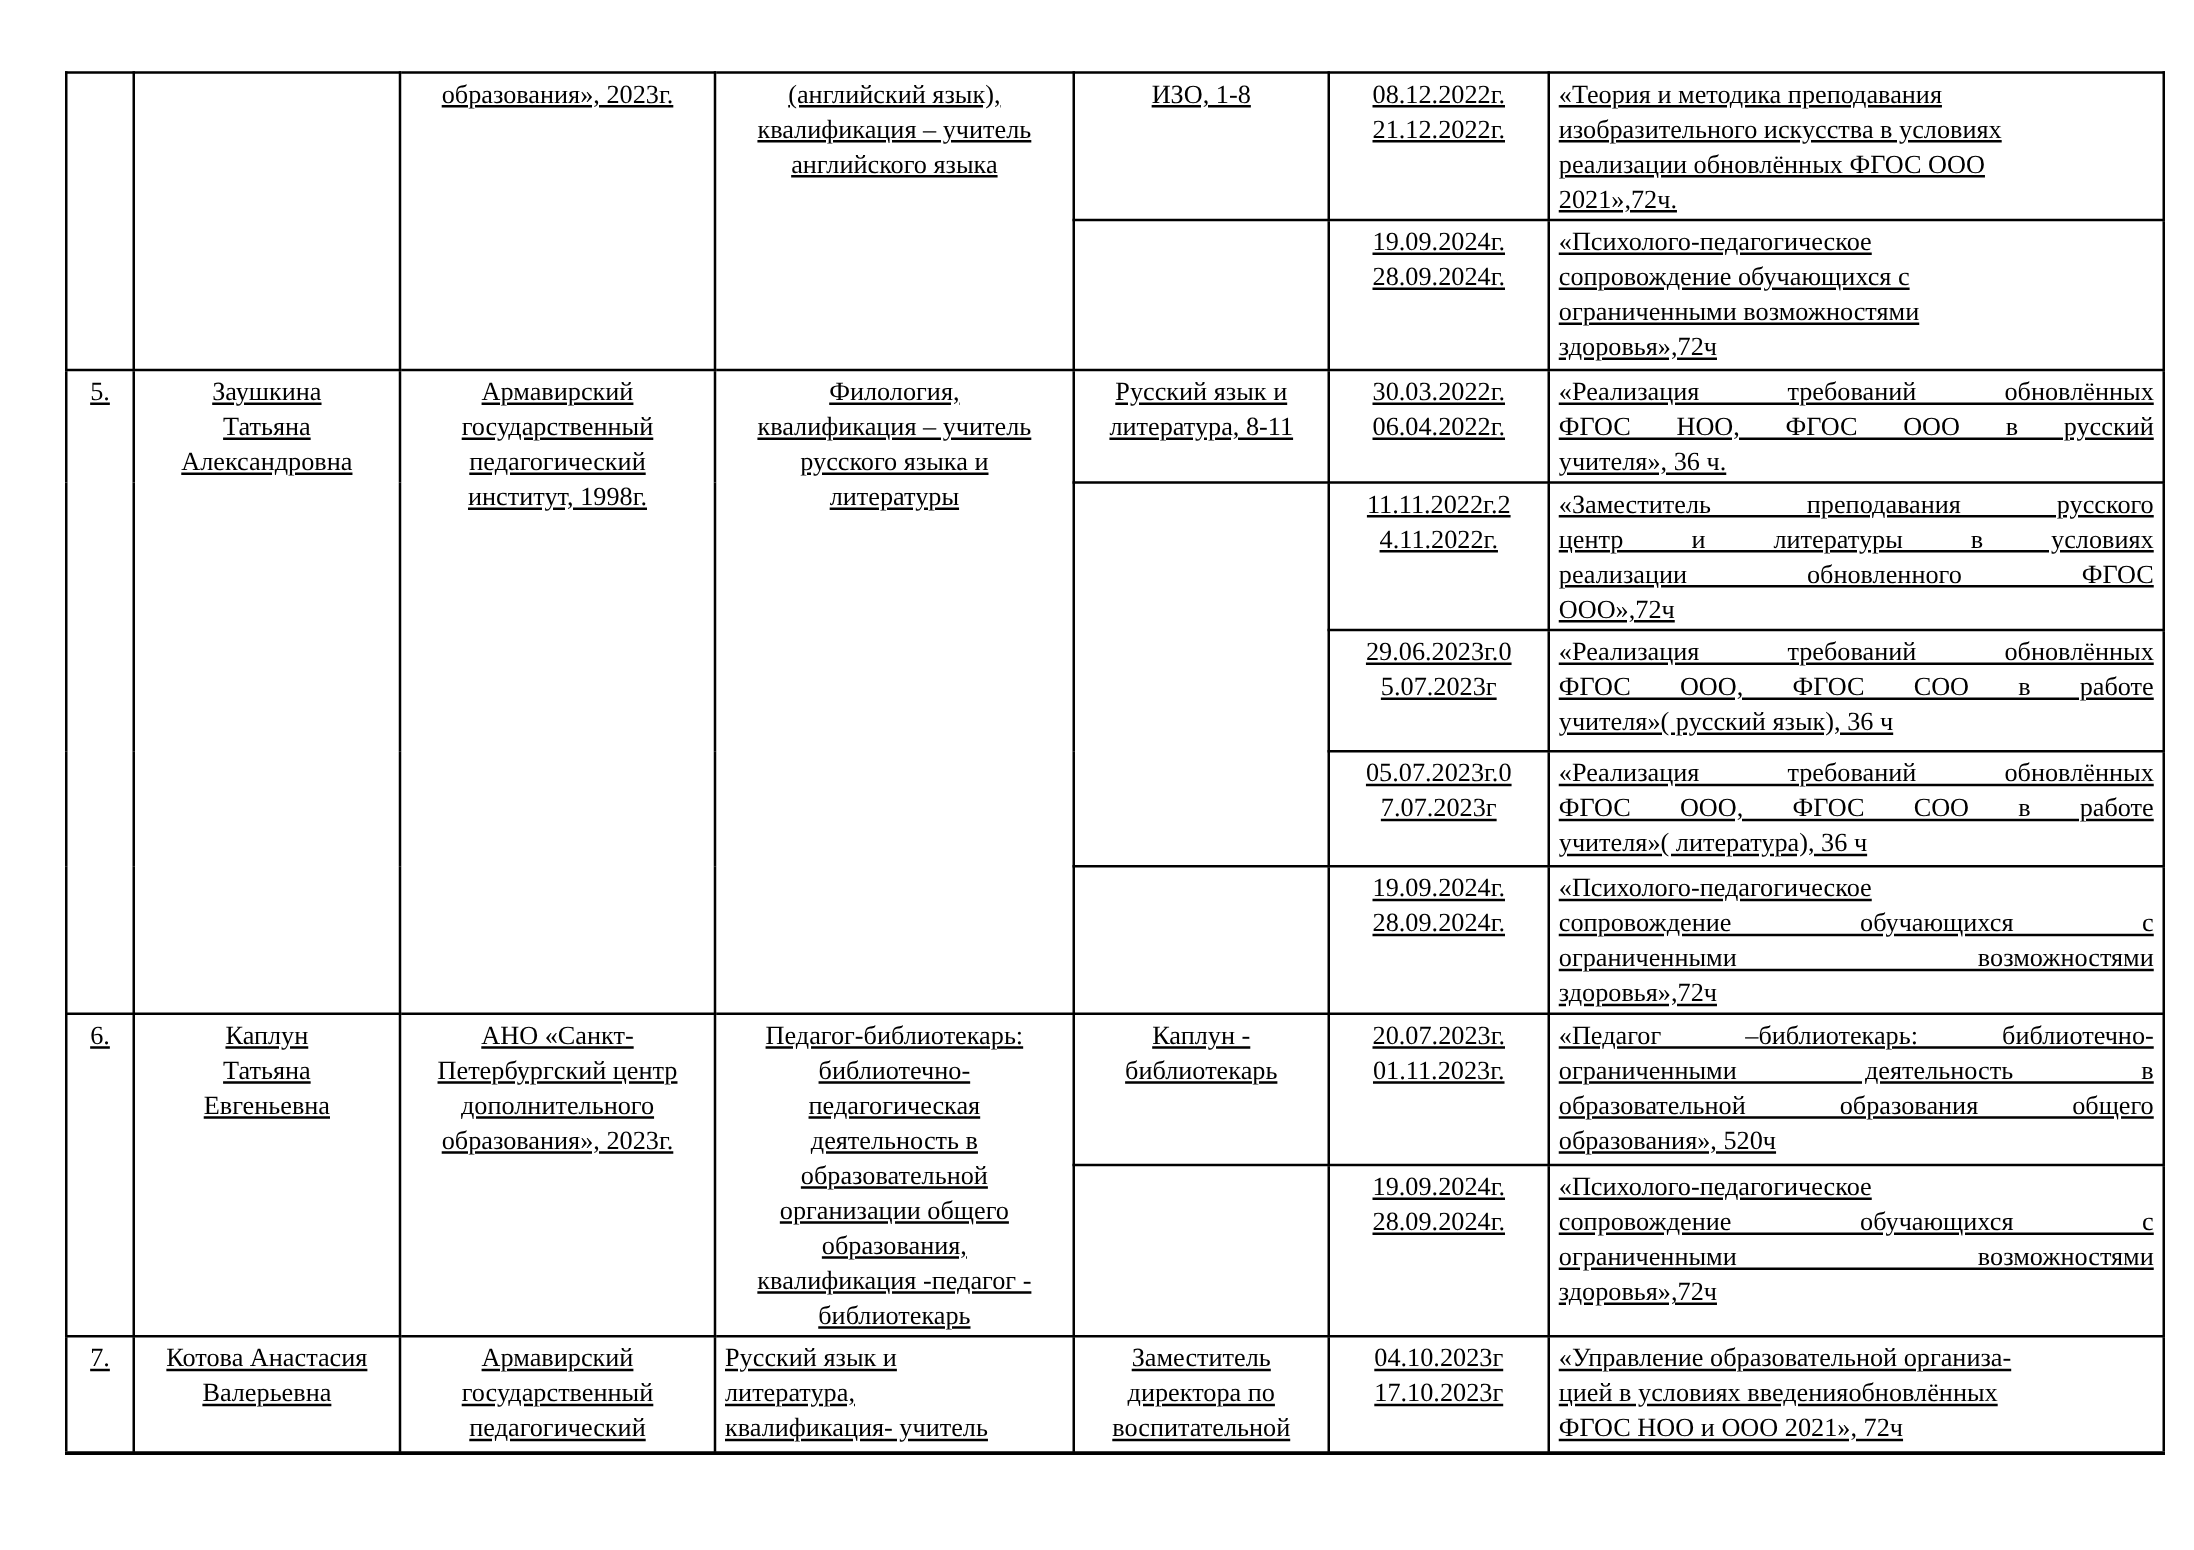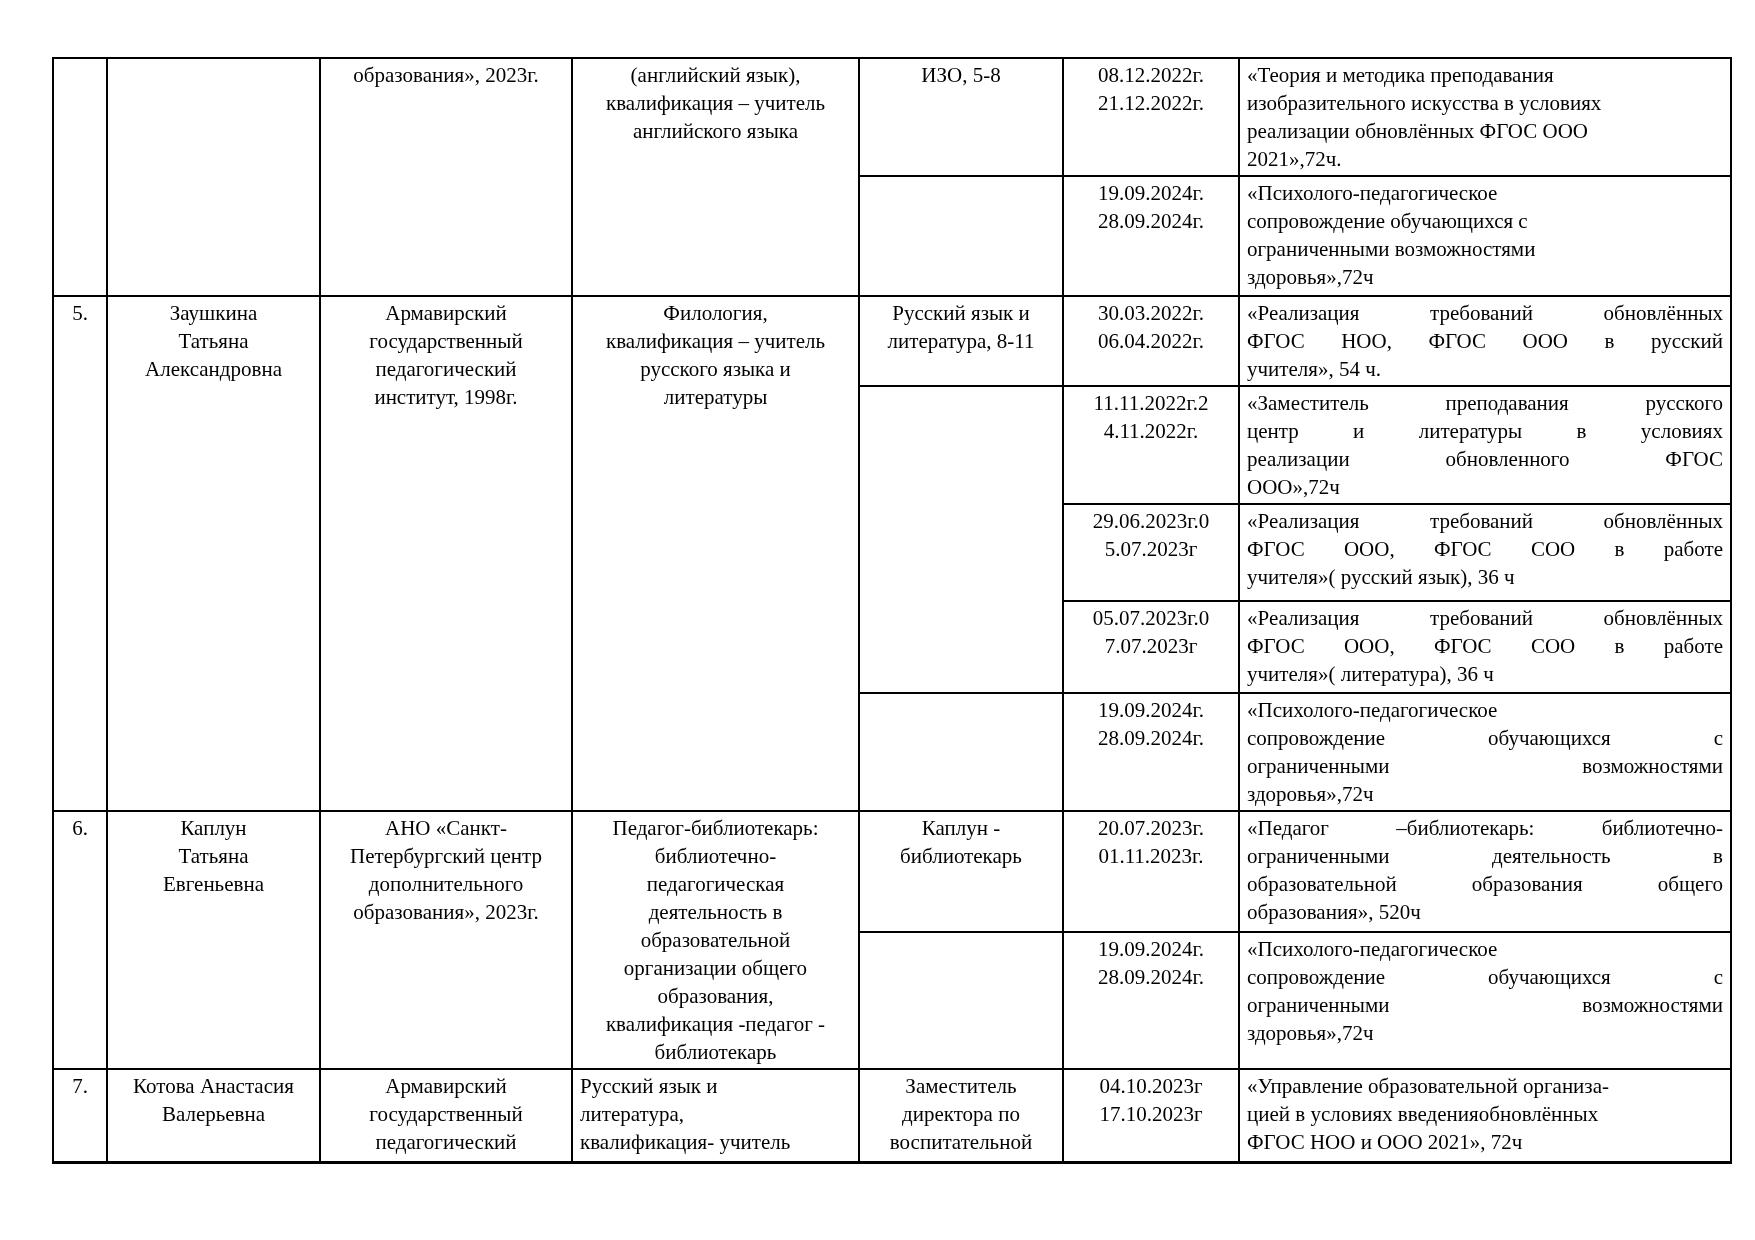--- a/index.html
+++ b/index.html
@@ -29,20 +29,21 @@
     color: #000000;
     border: 2px solid #000000;
     border-bottom: 3px solid #000000;
   }
   table.doc-table td {
     border: 2px solid #000000;
     vertical-align: top;
     padding: 2px 7px;
     white-space: pre-line;
     overflow: hidden;
+    text-decoration: underline;
   }
   td.center { text-align: center; }
   td.left   { text-align: left; }
   td.c-course { padding: 2px 7px 2px 8px; }
   .line { white-space: normal; }
   .jline { text-align: justify; text-align-last: justify; }
   tr.hr1  { height: 115px; }
   tr.hr2  { height: 120px; }
   tr.hr3  { height: 88px;  }
   tr.hr4  { height: 115px; }
@@ -69,21 +70,21 @@
     </colgroup>
 
     <tbody>
         <tr class="hr1">
       <td rowspan="2" class="center"></td>
       <td rowspan="2" class="center"></td>
       <td rowspan="2" class="center">образования», 2023г.</td>
       <td rowspan="2" class="center">(английский язык),
 квалификация – учитель
 английского языка</td>
-      <td class="center">ИЗО, 5-8</td>
+      <td class="center">ИЗО, 1-8</td>
       <td class="center">08.12.2022г.
 21.12.2022г.</td>
       <td class="left c-course">«Теория и методика преподавания
 изобразительного искусства в условиях
 реализации обновлённых  ФГОС ООО
 2021»,72ч.</td>
     </tr>
     <tr class="hr2">
       <td class="center"></td>
       <td class="center">19.09.2024г.
@@ -104,21 +105,21 @@
 педагогический
 институт, 1998г.</td>
       <td rowspan="5" class="center">Филология,
 квалификация – учитель
 русского языка и
 литературы</td>
       <td class="center">Русский язык и
 литература, 8-11</td>
       <td class="center">30.03.2022г.
 06.04.2022г.</td>
-      <td class="left c-course"><div class="line jline">«Реализация требований обновлённых</div><div class="line jline">ФГОС НОО, ФГОС ООО в русский</div><div class="line">учителя», 54 ч.</div></td>
+      <td class="left c-course"><div class="line jline">«Реализация требований обновлённых</div><div class="line jline">ФГОС НОО, ФГОС ООО в русский</div><div class="line">учителя», 36 ч.</div></td>
     </tr>
     <tr class="hr4">
       <td rowspan="3" class="center"></td>
       <td class="center">11.11.2022г.2
 4.11.2022г.</td>
       <td class="left c-course"><div class="line jline">«Заместитель преподавания русского</div><div class="line jline">центр и литературы в условиях</div><div class="line jline">реализации обновленного ФГОС</div><div class="line">ООО»,72ч</div></td>
     </tr>
     <tr class="hr5">
       <td class="center">29.06.2023г.0
 5.07.2023г</td>

